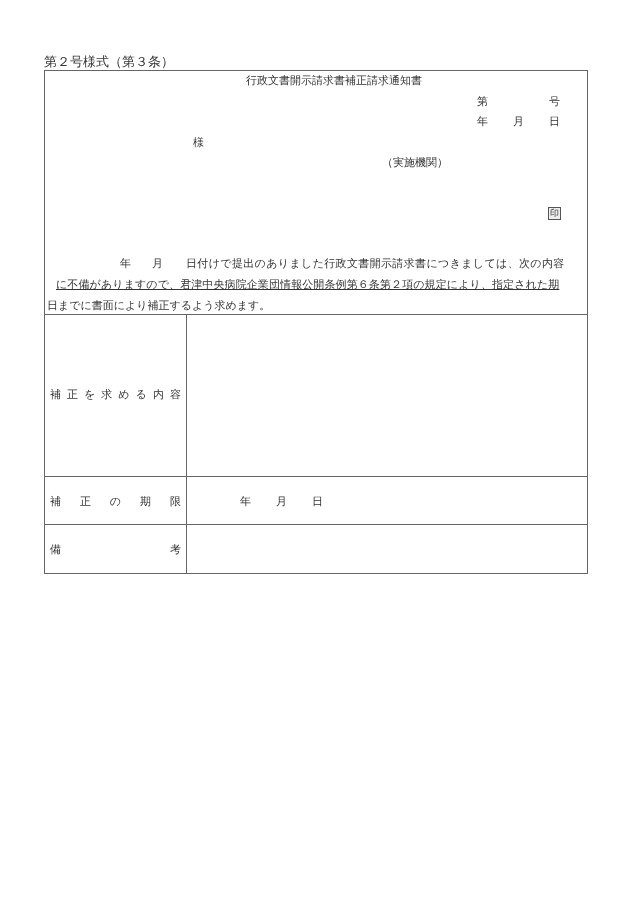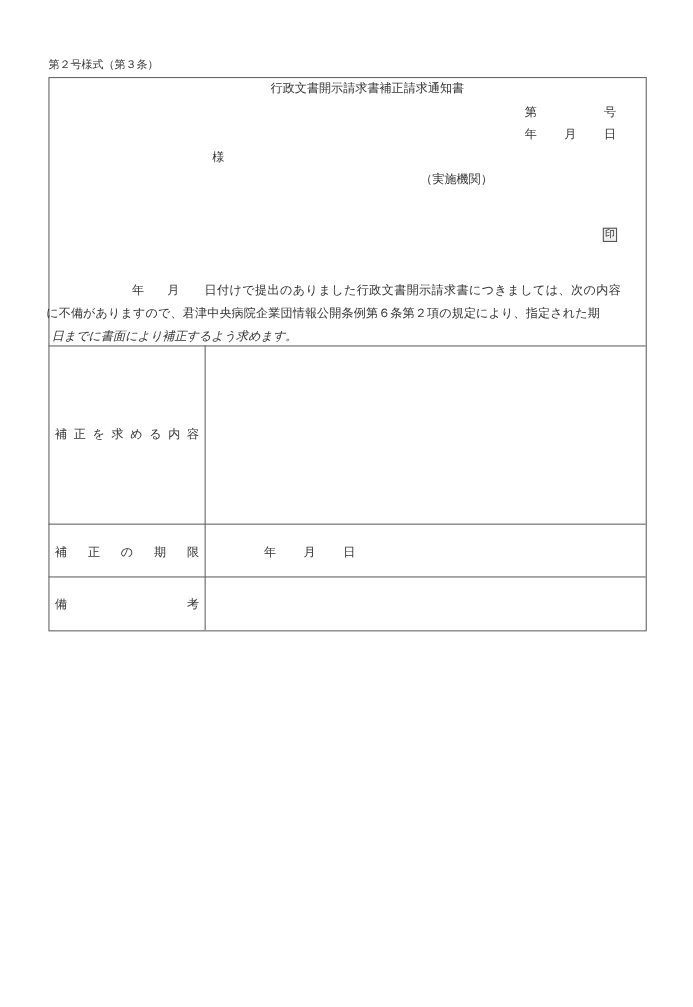--- a/index.html
+++ b/index.html
@@ -9,42 +9,42 @@
   .box { position:absolute; left:44px; top:70px; width:542px; height:502px; border:1px solid #666; }
   .hline { position:absolute; height:1px; background:#666; }
   .vline { position:absolute; width:1px; background:#666; }
   .stamp { position:absolute; width:11px; height:11px; border:1px solid #555; font-size:9px;
            line-height:11px; text-align:center; background:#eee; }
   .spread { display:flex; justify-content:space-between; }
 </style>
 </head>
 <body>
 
-<div class="abs" style="left:44px;top:55px;font-size:10px;">第２号様式（第３条）</div>
+<div class="abs" style="left:44px;top:55px;font-size:13px;">第２号様式（第３条）</div>
 
 <div class="box"></div>
 
 <div class="abs" style="left:222px;top:75px;margin-left:24px;">行政文書開示請求書補正請求通知書</div>
 
 <div class="abs" style="left:477px;top:96px;">第</div>
 <div class="abs" style="left:549px;top:96px;">号</div>
 <div class="abs" style="left:477px;top:116px;">年</div>
 <div class="abs" style="left:513px;top:116px;">月</div>
 <div class="abs" style="left:549px;top:116px;">日</div>
 
 <div class="abs" style="left:193px;top:137px;">様</div>
 <div class="abs" style="left:382px;top:157px;">（実施機関）</div>
 
 <div class="stamp" style="left:548px;top:207px;">印</div>
 
 <div class="abs" style="left:47px;top:258px;">
   <span style="display:inline-block;width:73px;"></span><span>年</span><span style="display:inline-block;width:21px;"></span><span>月</span><span style="display:inline-block;width:23px;"></span><span style="letter-spacing:0.35px;">日付けで提出のありました行政文書開示請求書につきましては、次の内容</span>
 </div>
-<div class="abs" style="left:42px;top:279px;letter-spacing:0.1px;">に不備がありますので、君津中央病院企業団情報公開条例第６条第２項の規定により、指定された期</div>
-<div class="abs" style="left:47px;top:300px;font-style:italic;">日までに書面により補正するよう求めます。</div>
+<div class="abs" style="left:56px;top:279px;letter-spacing:0.1px;text-decoration:underline;">に不備がありますので、君津中央病院企業団情報公開条例第６条第２項の規定により、指定された期</div>
+<div class="abs" style="left:47px;top:300px;">日までに書面により補正するよう求めます。</div>
 
 <div class="hline" style="left:44px;top:314px;width:543px;"></div>
 <div class="hline" style="left:44px;top:476px;width:543px;"></div>
 <div class="hline" style="left:44px;top:524px;width:543px;"></div>
 <div class="vline" style="left:186px;top:314px;height:259px;"></div>
 
 <div class="abs spread" style="left:50px;top:389px;width:131px;">
   <span>補</span>
   <span>正</span>
   <span>を</span>

